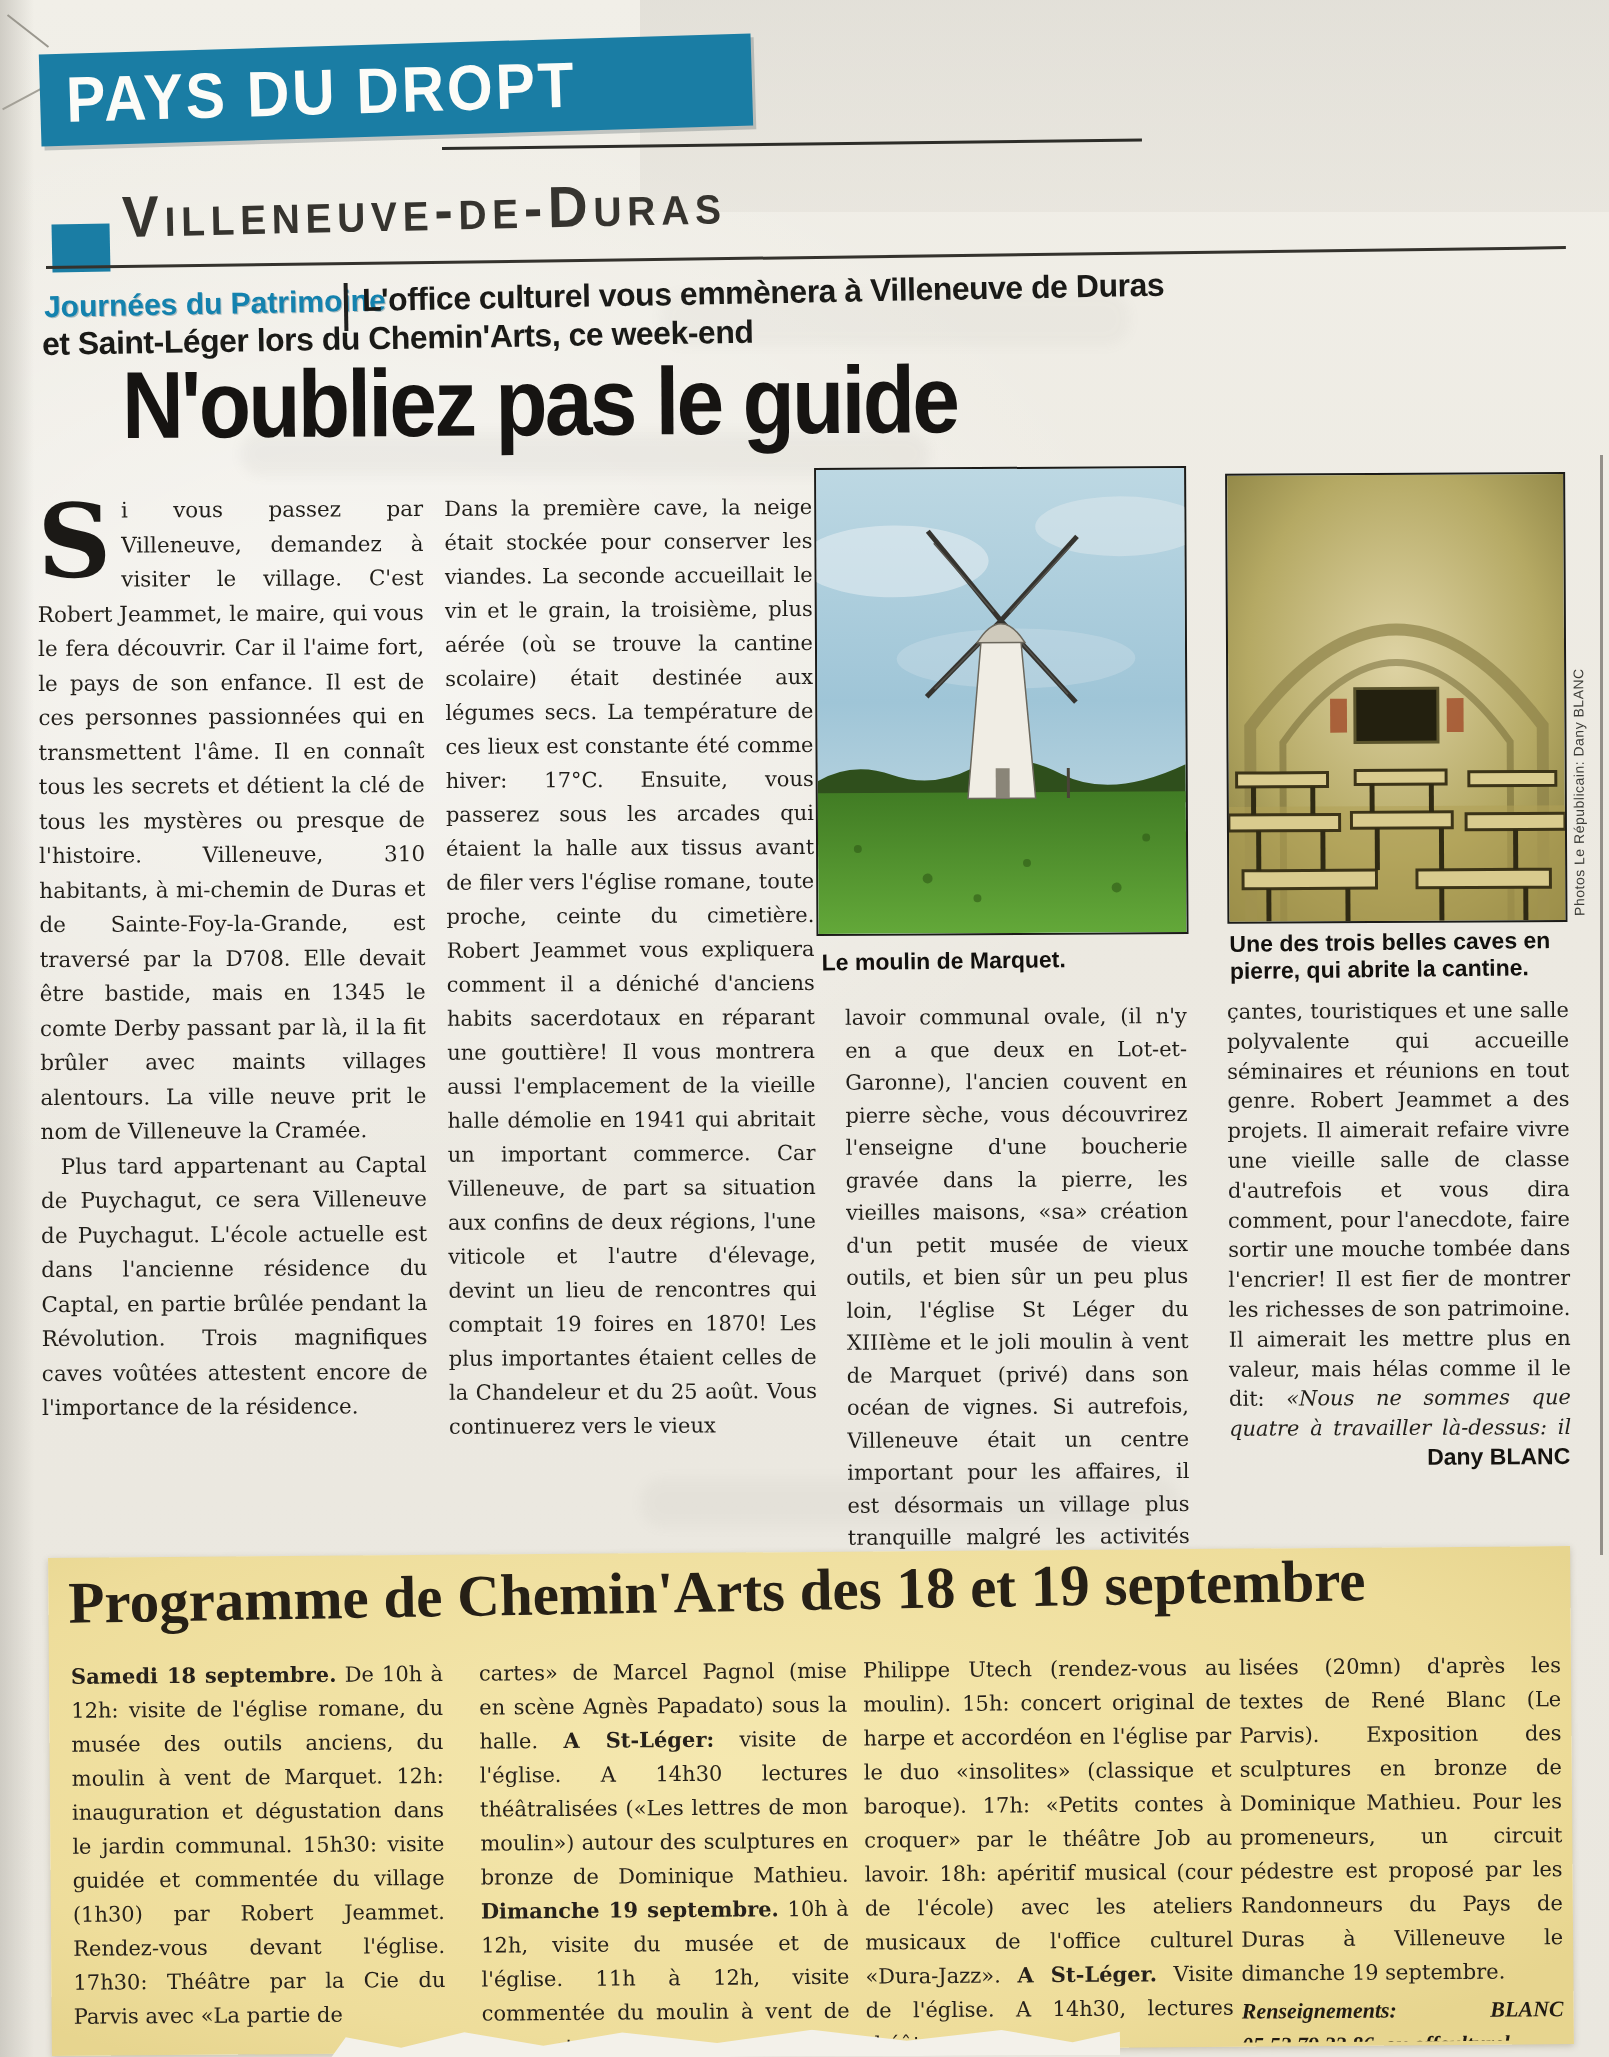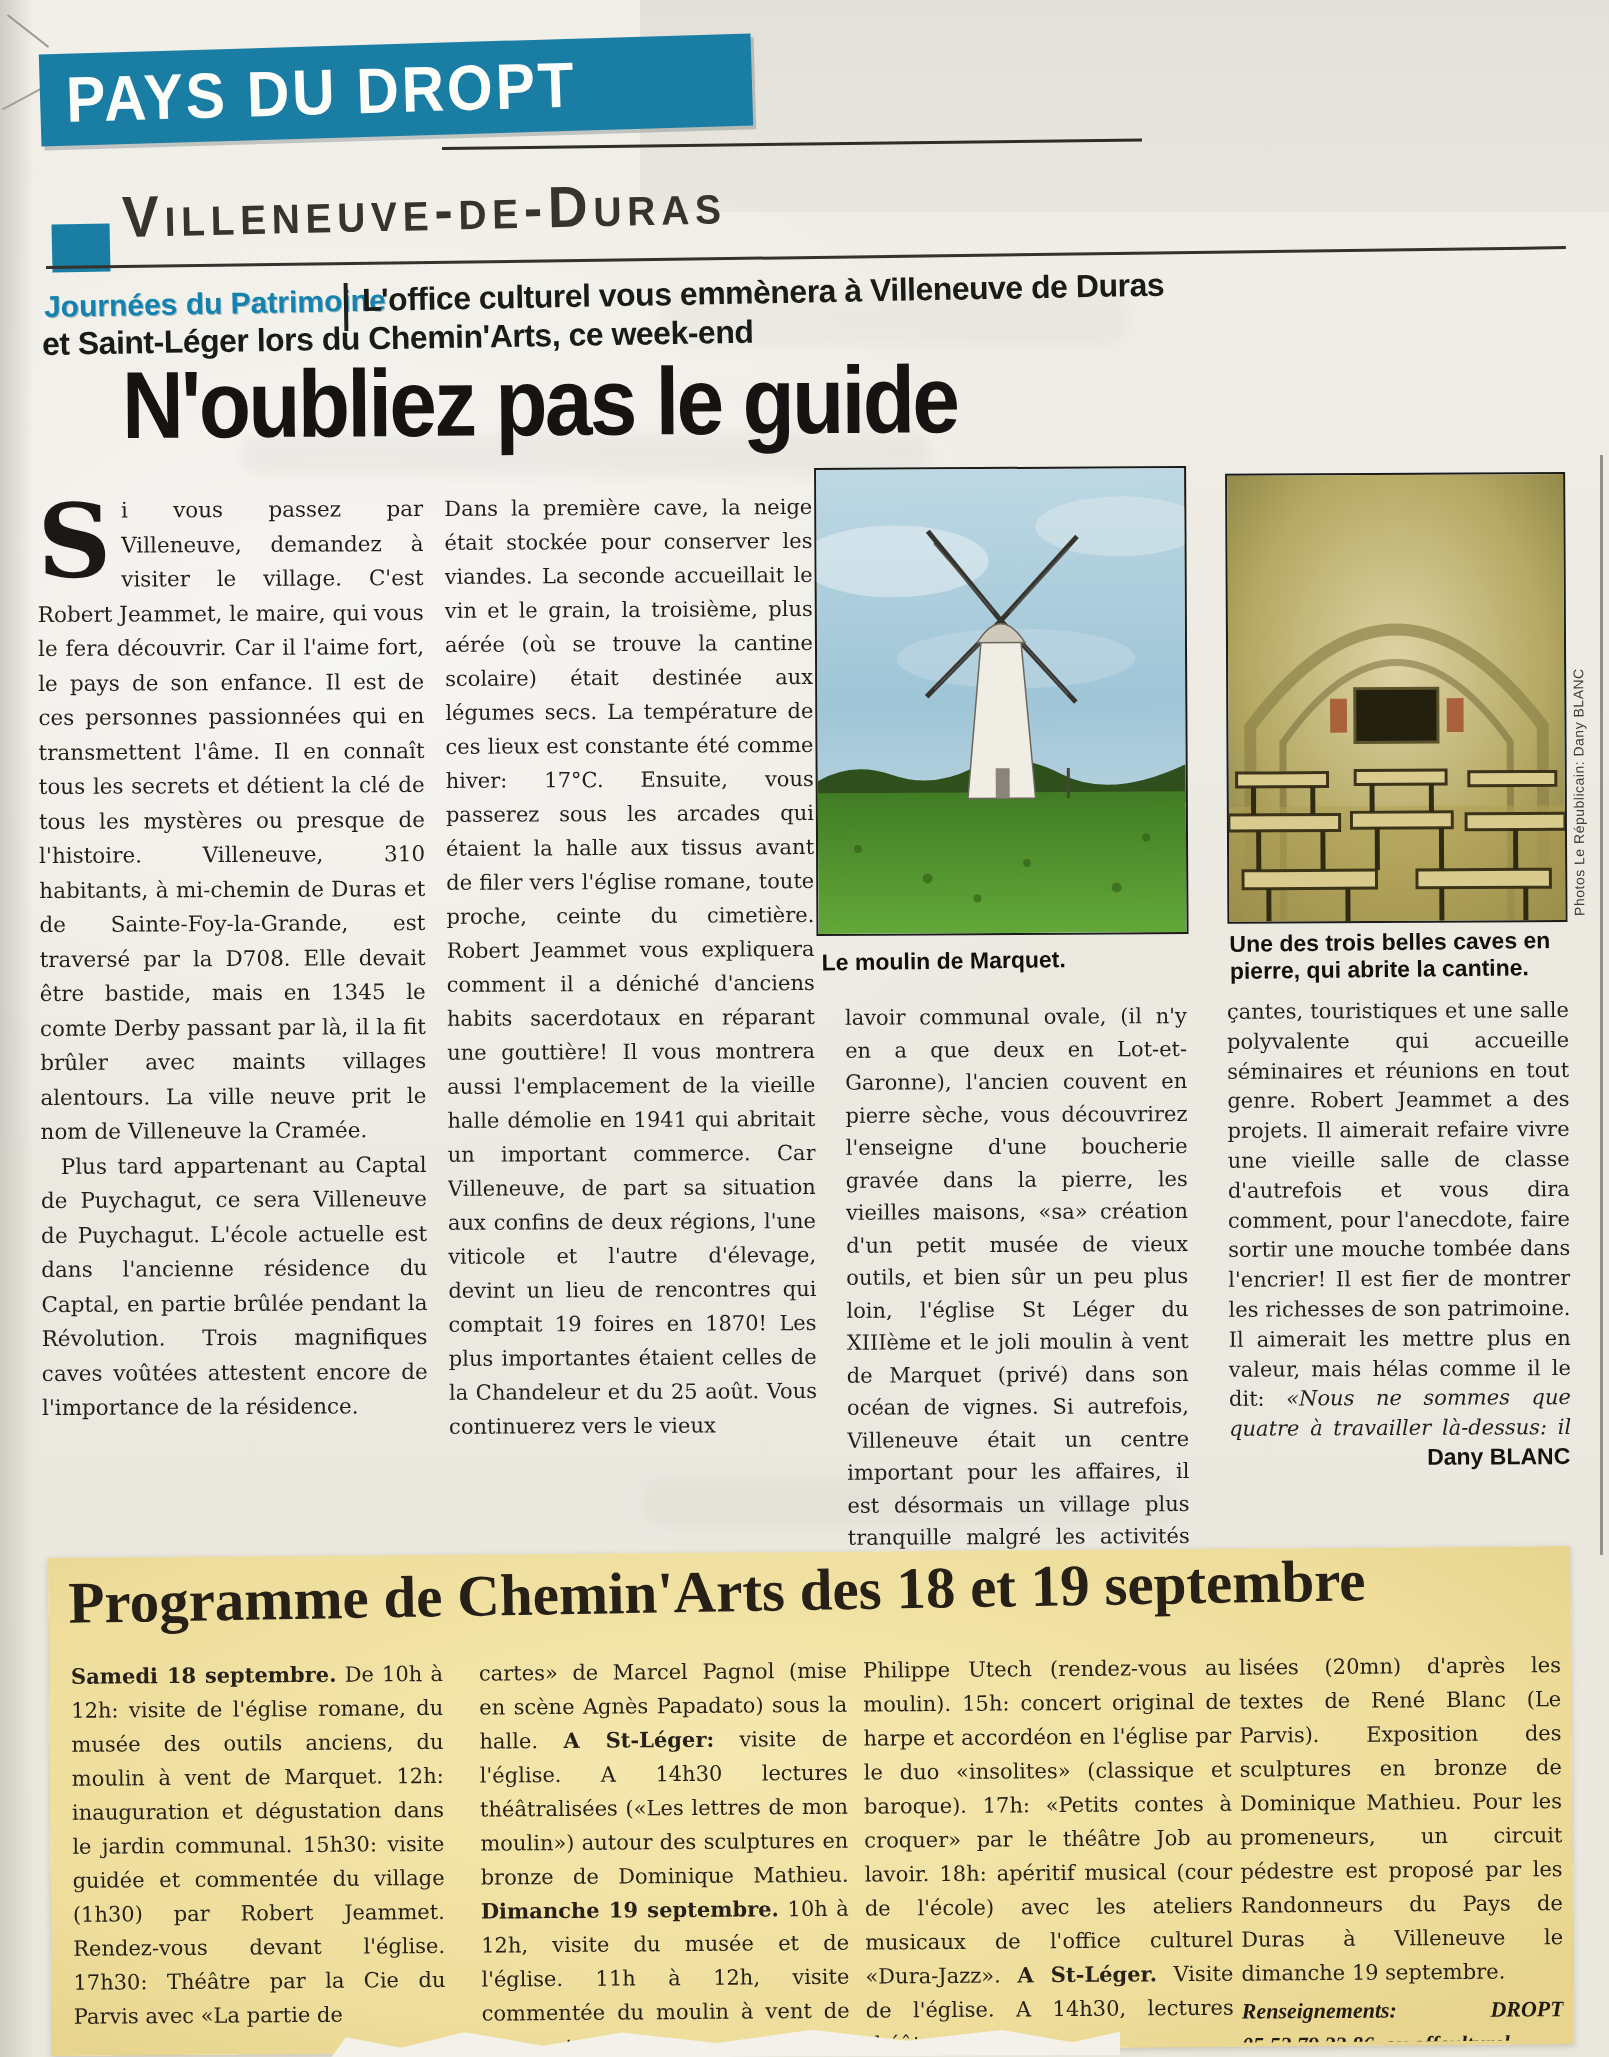--- a/index.html
+++ b/index.html
@@ -232,21 +232,21 @@
   <div class="abs program">
     <div class="program-title">Programme de Chemin'Arts des 18 et 19 septembre</div>
     <div class="pcol pp1"><span class="b">Samedi 18 septembre.</span><span> De 10h à 12h: visite de l'église romane, du musée des outils anciens, du moulin à vent de Marquet. 12h: inauguration et dégustation dans le jardin communal. 15h30: visite guidée et commentée du village (1h30) par Robert Jeammet. Rendez-vous devant l'église. 17h30: Théâtre par la Cie du Parvis avec «La partie de</span></div>
     <div class="pcol pp2"><span>cartes» de Marcel Pagnol (mise en scène Agnès Papadato) sous la halle. </span><span class="b">A St-Léger:</span><span> visite de l'église. A 14h30 lectures théâtralisées («Les lettres de mon moulin») autour des sculptures en bronze de Dominique Mathieu. </span><span class="b">Dimanche 19 septembre.</span><span> 10h à 12h, visite du musée et de l'église. 11h à 12h, visite commentée du moulin à vent de Marquet par</span></div>
     <div class="pcol pp3"><span>Philippe Utech (rendez-vous au moulin). 15h: concert original de harpe et accordéon en l'église par le duo «insolites» (classique et baroque). 17h: «Petits contes à croquer» par le théâtre Job au lavoir. 18h: apéritif musical (cour de l'école) avec les ateliers musicaux de l'office culturel «Dura-Jazz». </span><span class="b">A St-Léger.</span><span> Visite de l'église. A 14h30, lectures théâtra-</span></div>
     <div class="pcol pp4">
       <span><span>lisées (20mn) d'après les textes de René Blanc (Le Parvis). Exposition des sculptures en bronze de Dominique Mathieu. Pour les promeneurs, un circuit pédestre est proposé par les Randonneurs du Pays de Duras à Villeneuve le dimanche 19 septembre.</span></span>
       <div class="contact">
         <div class="c-row">
           <span>Renseignements:</span>
-          <span>DROPT</span>
+          <span>BLANC</span>
         </div>
         <div>05.53.79.23.86. ou offculturel.</div>
 
       </div>
     </div>
   </div>
 
   <div class="abs tear"></div>
 </div>
 

